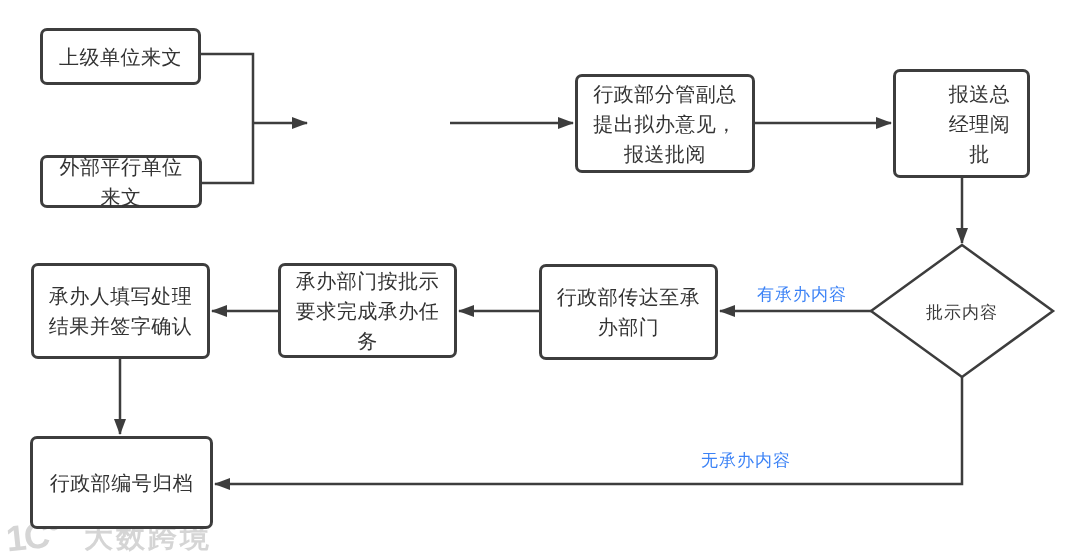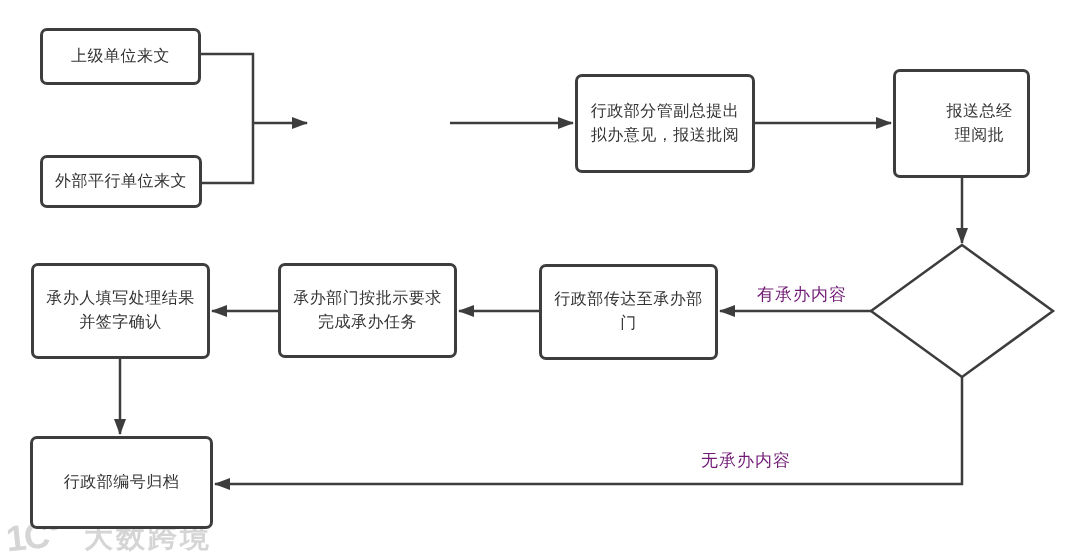--- a/index.html
+++ b/index.html
@@ -20,42 +20,41 @@
   .node {
     position: absolute;
     box-sizing: border-box;
     background: #ffffff;
     border: 3px solid #3d3d3d;
     border-radius: 7px;
     display: flex;
     align-items: center;
     justify-content: center;
     text-align: center;
-    font-size: 16px;
+    font-size: 20px;
     line-height: 1.5;
     color: #333333;
     padding: 4px 8px;
     z-index: 3;
     letter-spacing: 0.5px;
-    font-family: Liberation Mono, monospace;
   }
   .node.narrow-pad { padding: 4px 12px; }
   .diamond-label {
     position: absolute;
     z-index: 4;
     text-align: center;
     font-size: 17px;
     color: #3a3a3a;
     letter-spacing: 1px;
   }
   .edge-label {
     position: absolute;
     z-index: 4;
     font-size: 17px;
-    color: #701a75;
+    color: #3b82f6;
     letter-spacing: 1px;
     white-space: nowrap;
   }
   .watermark {
     position: absolute;
     left: 6px;
     top: 518px;
     z-index: 1;
     display: flex;
     align-items: flex-end;
@@ -128,20 +127,21 @@
 
   <div class="node" style="left:40px;  top:28px;  width:161px; height:57px;">上级单位来文</div>
 
   <div class="node" style="left:40px;  top:155px; width:162px; height:53px;">外部平行单位来文</div>
 
 
   <div class="node" style="left:575px; top:74px;  width:180px; height:99px;">行政部分管副总提出拟办意见，报送批阅</div>
 
   <div class="node narrow-pad" style="left:893px; top:69px; width:137px; height:109px;padding-left:48px;">报送总经理阅批</div>
 
+  <div class="diamond-label" style="left:902px; top:301px; width:120px;">批示内容</div>
 
   <div class="node" style="left:539px; top:264px; width:179px; height:96px;">行政部传达至承办部门</div>
 
   <div class="node" style="left:278px; top:263px; width:179px; height:95px;">承办部门按批示要求完成承办任务</div>
 
   <div class="node" style="left:31px;  top:263px; width:179px; height:96px;">承办人填写处理结果并签字确认</div>
 
   <div class="node" style="left:30px;  top:436px; width:183px; height:93px;">行政部编号归档</div>
 
   <div class="edge-label" style="left:757px; top:283px;">有承办内容</div>

